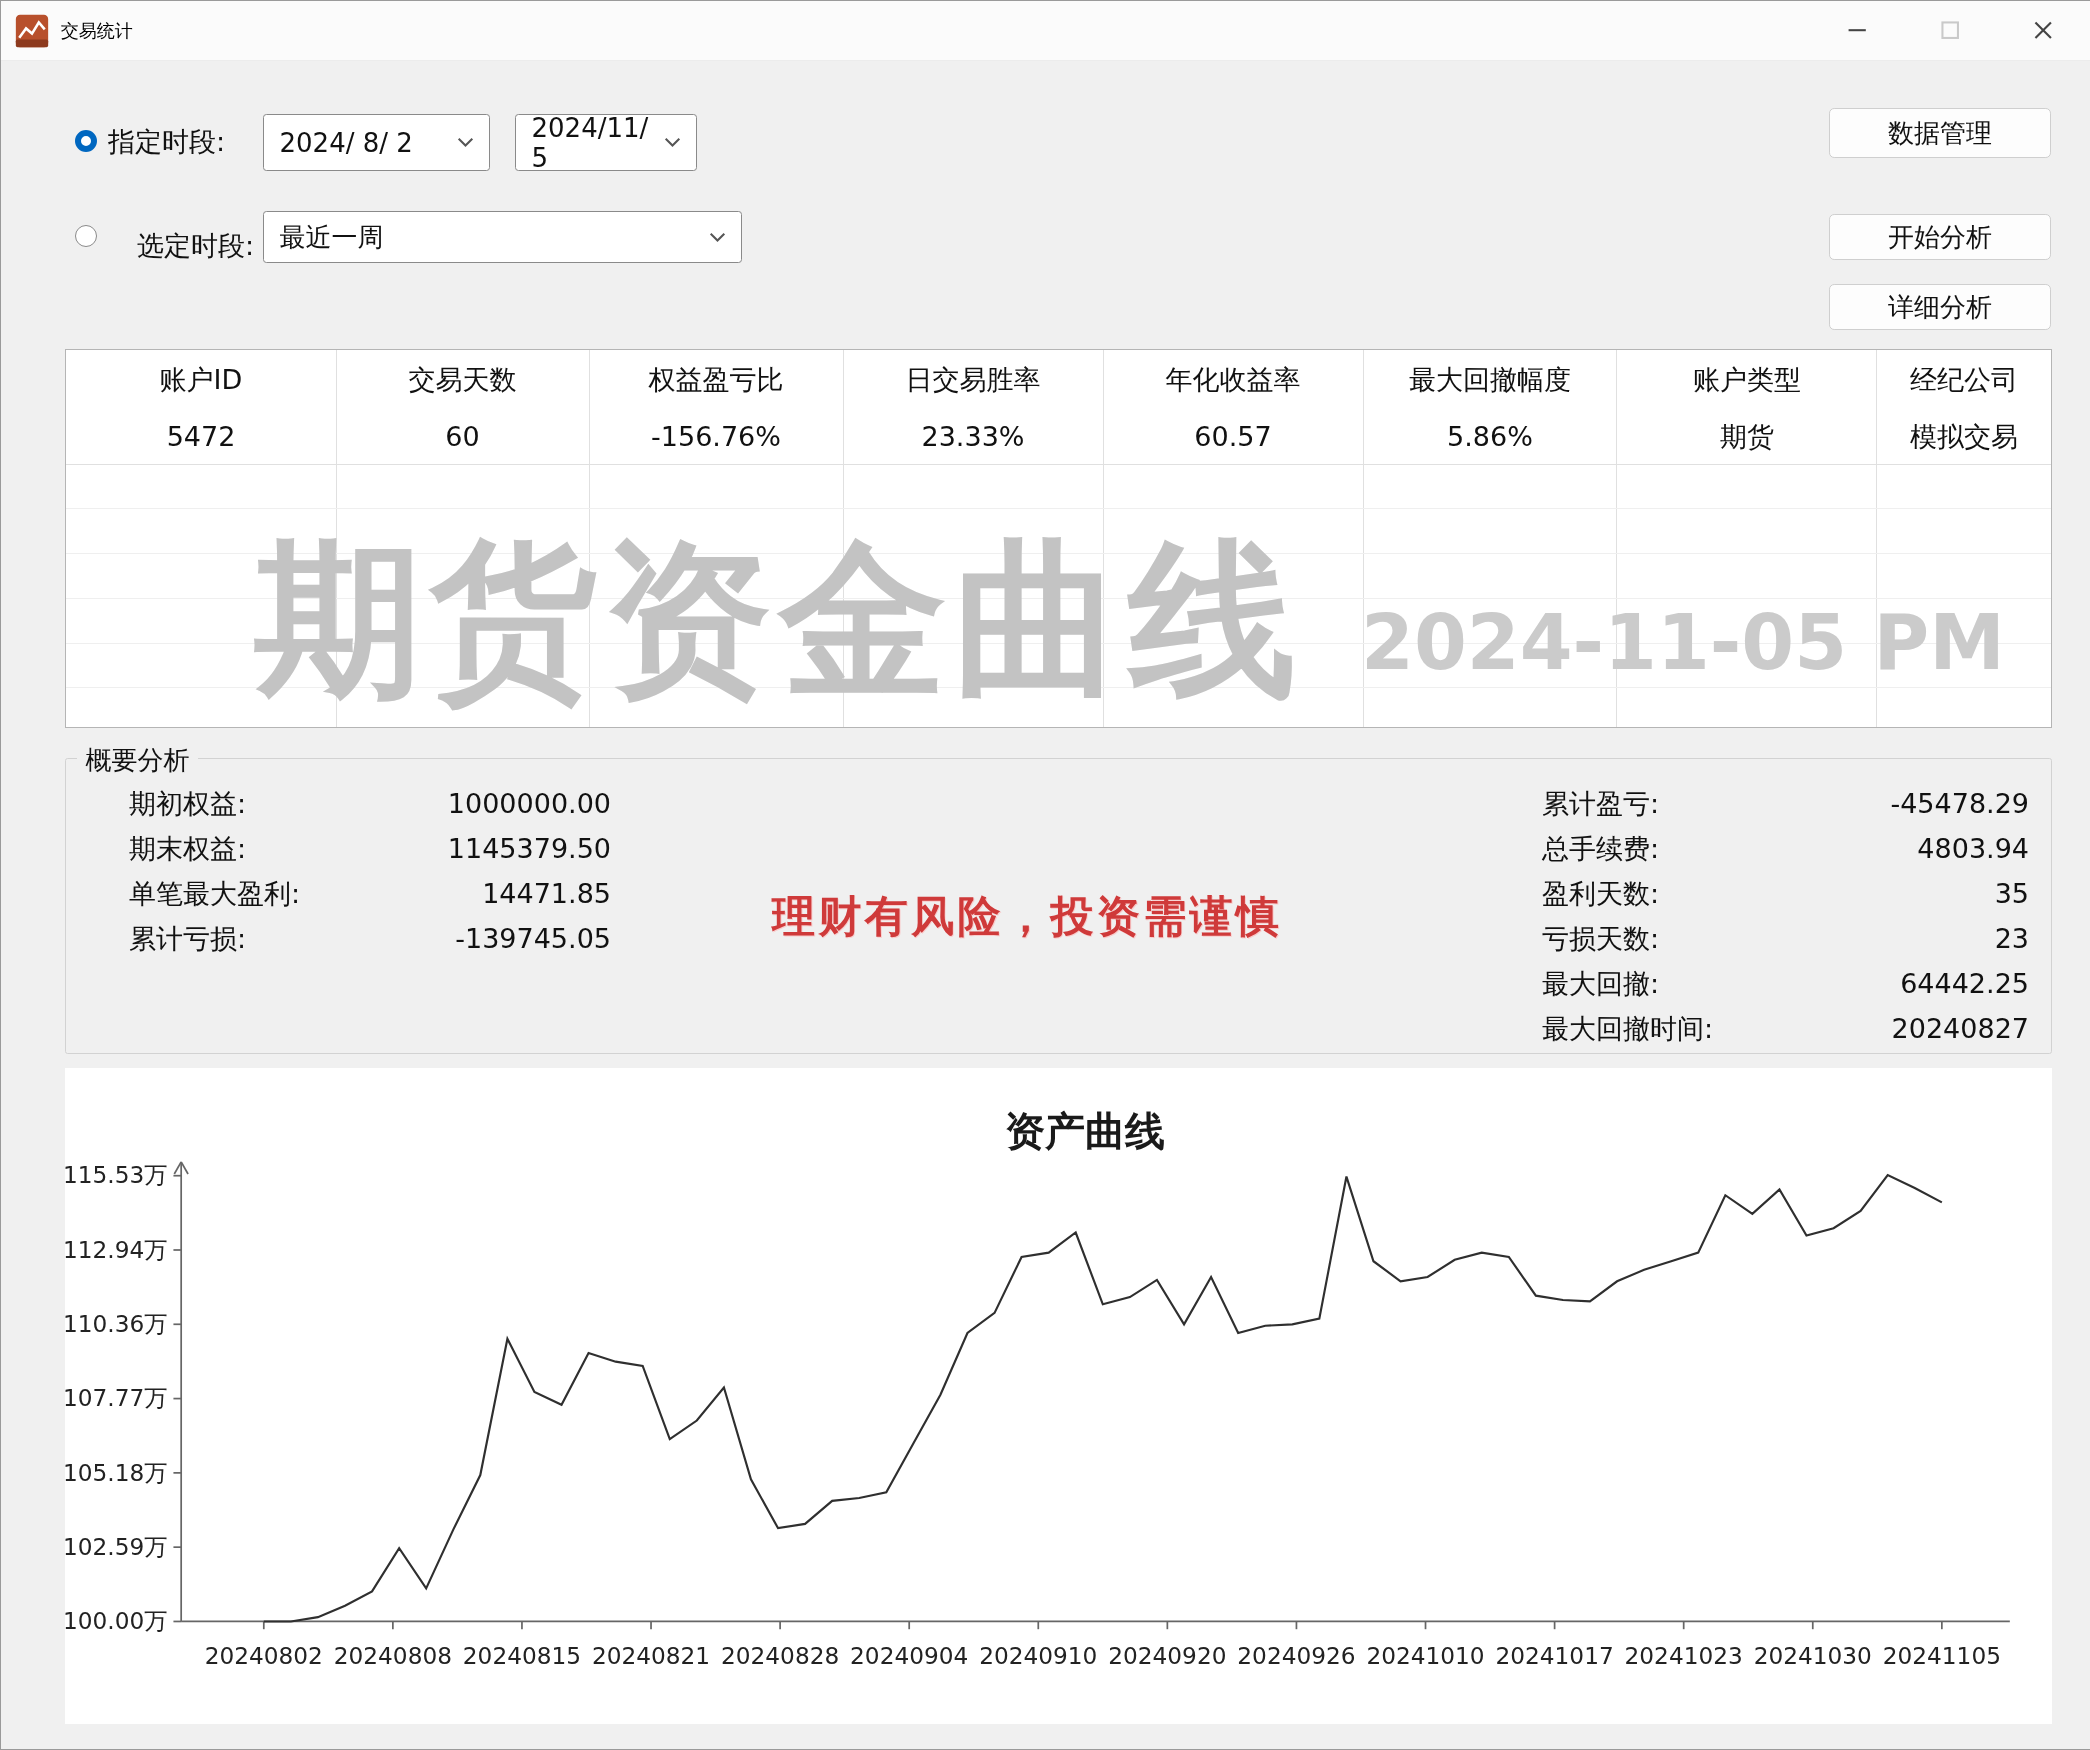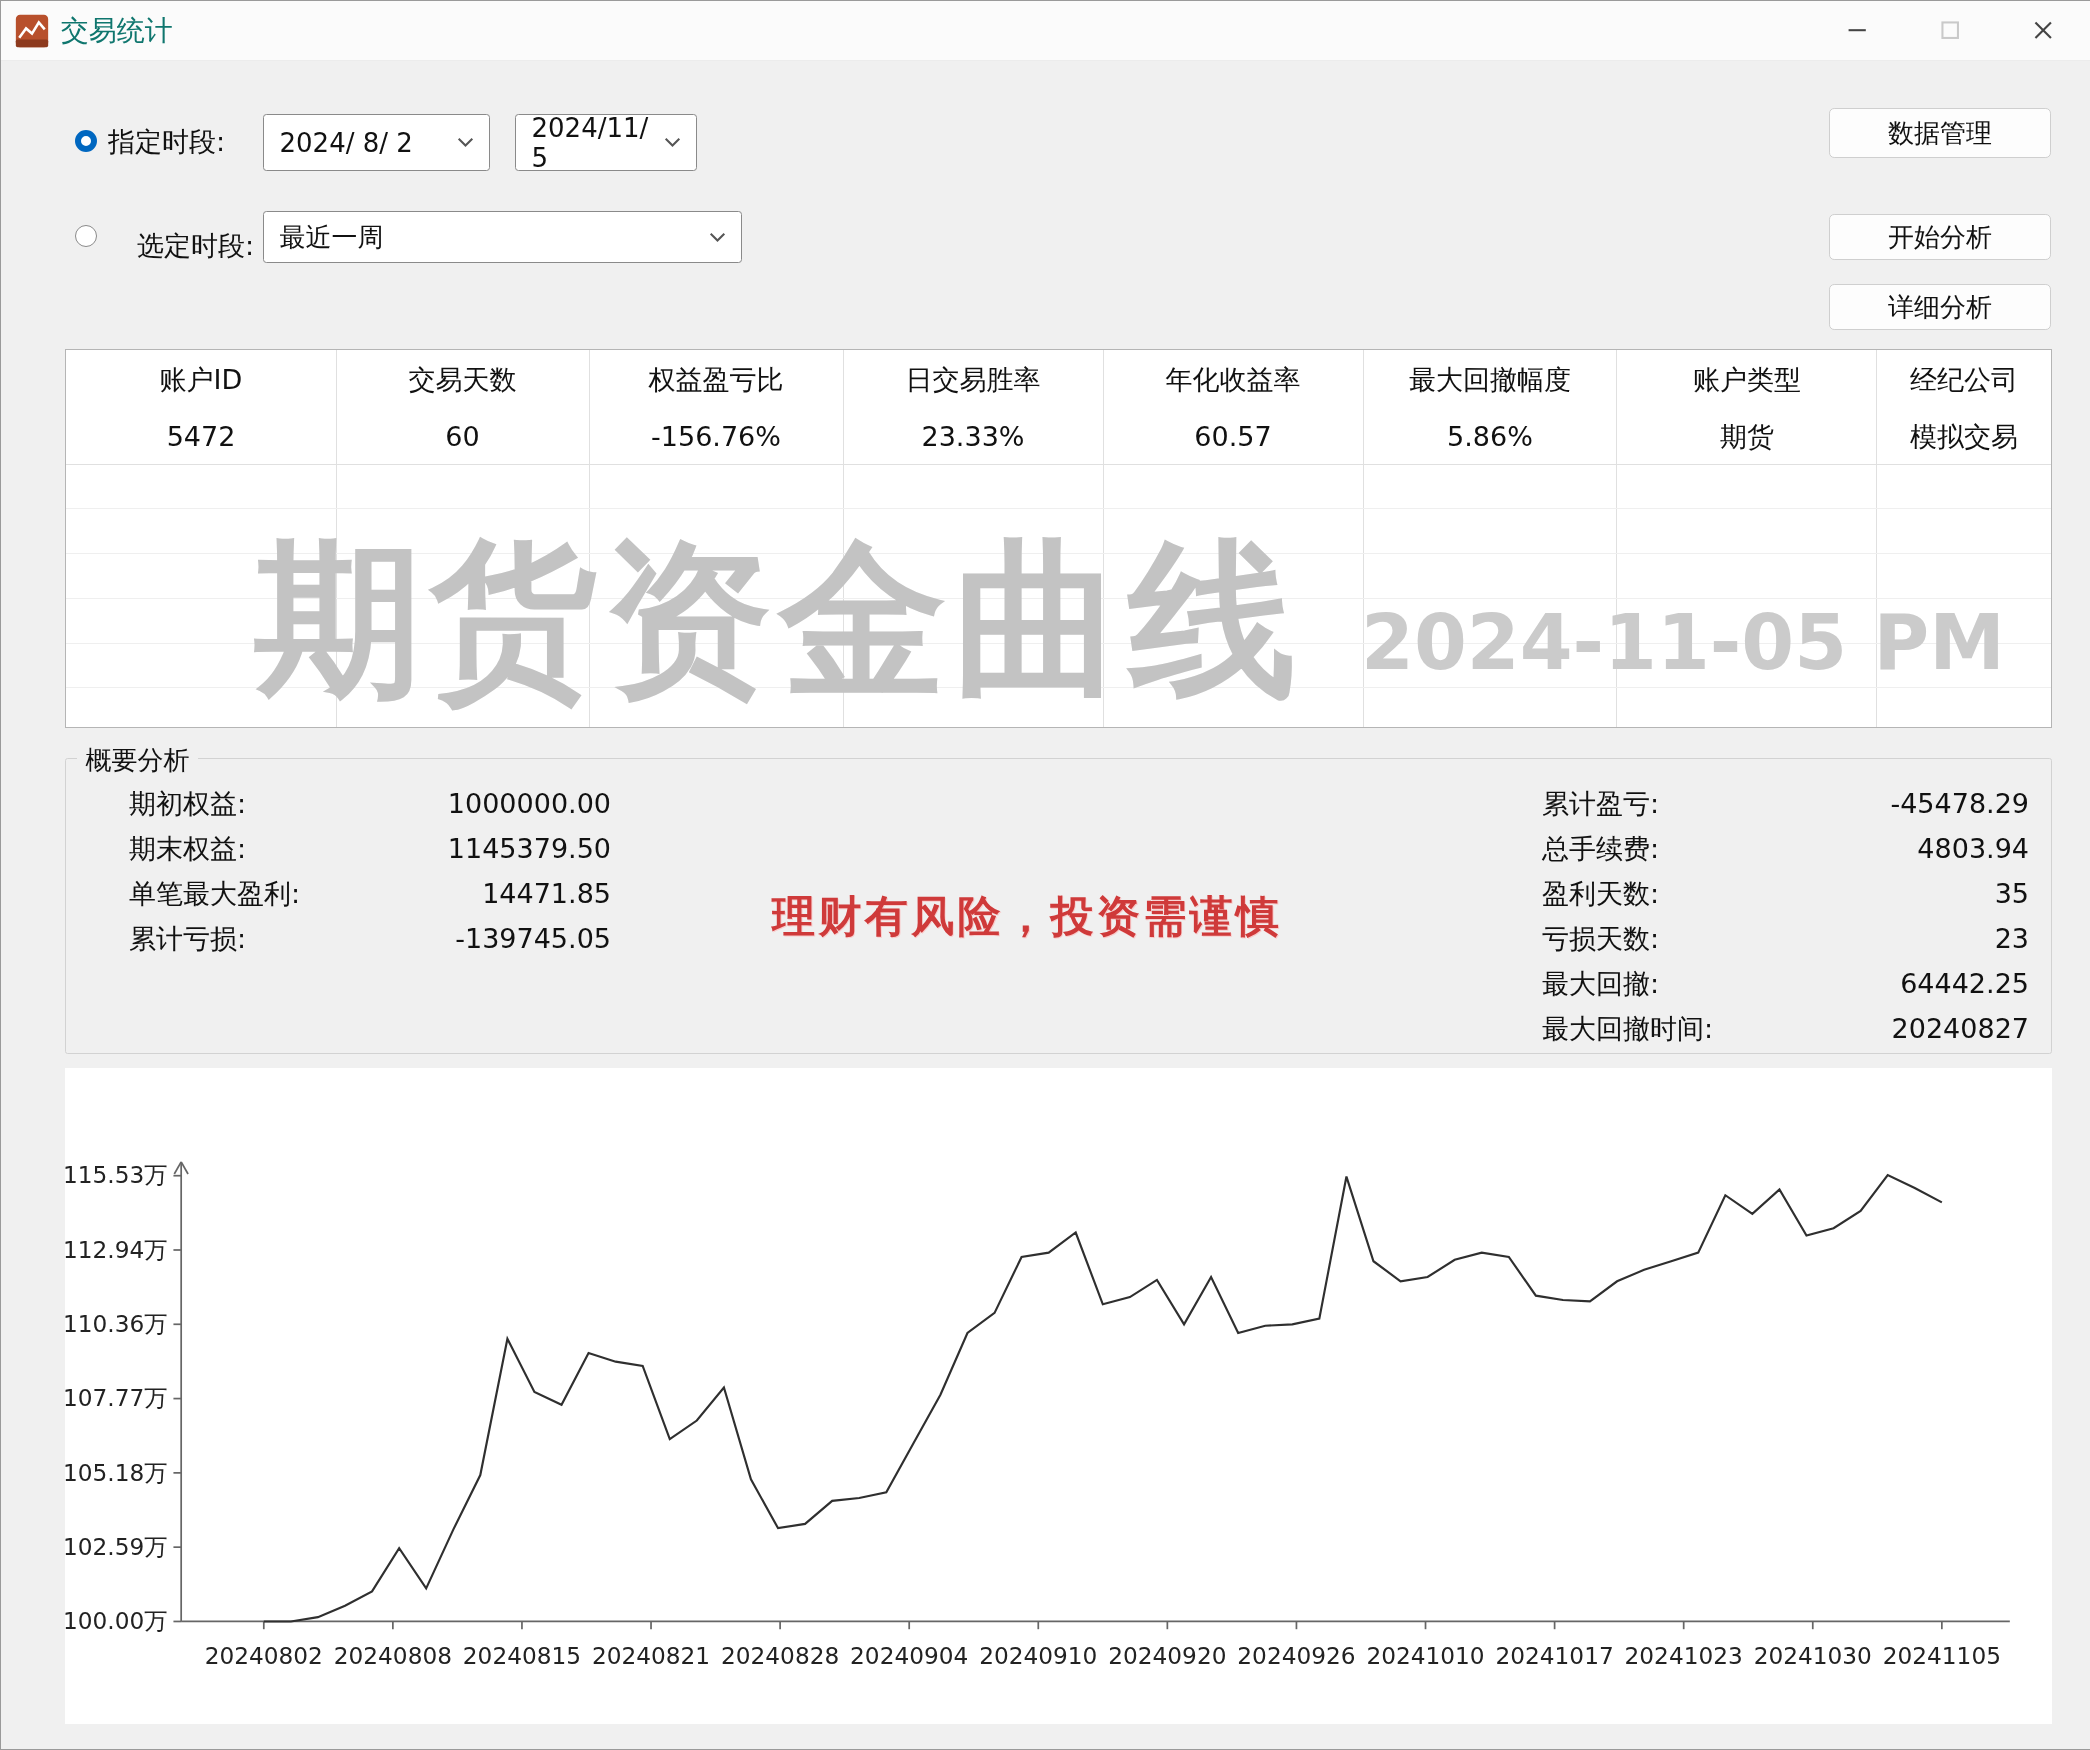--- a/index.html
+++ b/index.html
@@ -5,21 +5,21 @@
   html,body{margin:0;padding:0;background:#cfcfcf;}
   .window{
     position:relative; width:2091px; height:1750px; background:#f0f0f0;
     font-family:"DejaVu Sans","Liberation Sans",sans-serif; color:#111;
     border:0.9px solid #9a9a9a; box-sizing:border-box; overflow:hidden;
   }
   
   .titlebar{position:absolute;top:0;left:0;right:0;height:59px;background:#fbfbfb;
     display:flex;align-items:center;border-bottom:0.9px solid #ececec;}
   .app-icon{margin-left:13.8px;width:34px;height:34px;display:inline-block;}
-  .win-title{margin-left:12px;font-size:28px;color:#0f766e;}
+  .win-title{margin-left:12px;font-size:18px;color:#000000;}
   .win-controls{position:absolute;right:0;top:0;height:59px;display:flex;}
   .win-btn{width:93px;height:59px;border:none;background:transparent;display:flex;
     align-items:center;justify-content:center;cursor:pointer;padding:0;}
   
   .radio{position:absolute;width:22.4px;height:22.4px;border-radius:50%;box-sizing:border-box;background:#fff;}
   .radio.checked{border:6.9px solid #0067c0;}
   .radio.unchecked{border:1.7px solid #8a8a8a;}
   .ctl-label{position:absolute;font-size:27px;line-height:29px;}
   .select{position:absolute;background:#fff;border:0.9px solid #8a8a8a;border-radius:3.4px;
     box-sizing:border-box;display:flex;align-items:center;padding:0 15.5px;font-size:26px;cursor:pointer;}
@@ -209,20 +209,21 @@
         <div class="sum-row">
           <span class="sum-label">最大回撤时间:</span>
           <span class="sum-value">20240827</span>
         </div>
       </div>
     <span class="disclaimer">理财有风险，投资需谨慎</span>
   </div>
   <span class="summary-title">概要分析</span>
 
   <div class="chart-box">
+    <div class="chart-title">资产曲线</div>
     <svg width="1987" height="656" viewBox="0 0 2309 762">
         <line x1="135" y1="109" x2="135" y2="643" stroke="#666666" stroke-width="2"></line>
         <line x1="135" y1="643" x2="2260" y2="643" stroke="#666666" stroke-width="2"></line>
         <line x1="127" y1="123" x2="135" y2="109" stroke="#666666" stroke-width="2"></line>
         <line x1="143" y1="123" x2="135" y2="109" stroke="#666666" stroke-width="2"></line>
         <line x1="126" y1="125" x2="135" y2="125" stroke="#666666" stroke-width="2"></line>
         <text x="119" y="134" text-anchor="end" font-size="27" fill="#222">115.53万</text>
         <line x1="126" y1="211.33333333333331" x2="135" y2="211.33333333333331" stroke="#666666" stroke-width="2"></line>
         <text x="119" y="220.33333333333331" text-anchor="end" font-size="27" fill="#222">112.94万</text>
         <line x1="126" y1="297.66666666666663" x2="135" y2="297.66666666666663" stroke="#666666" stroke-width="2"></line>

